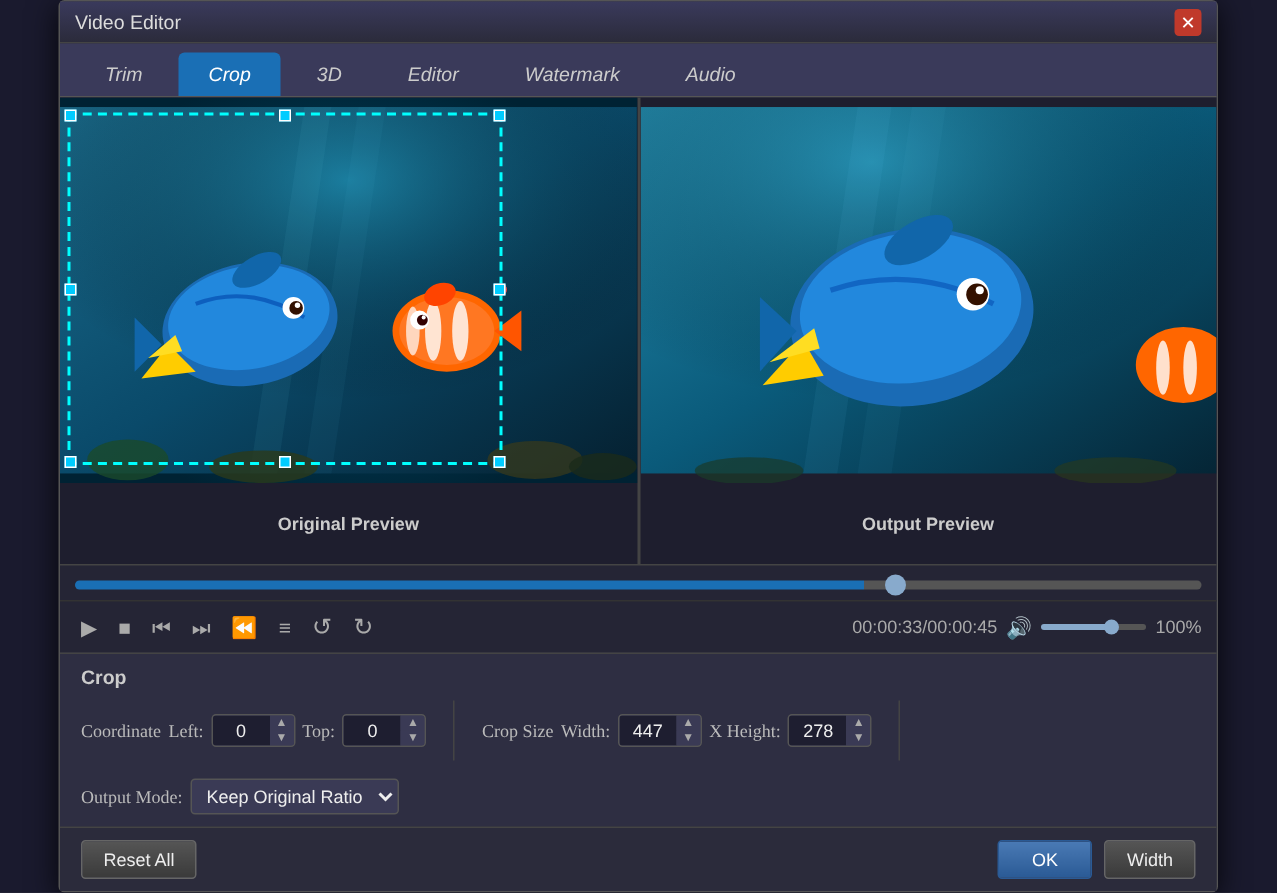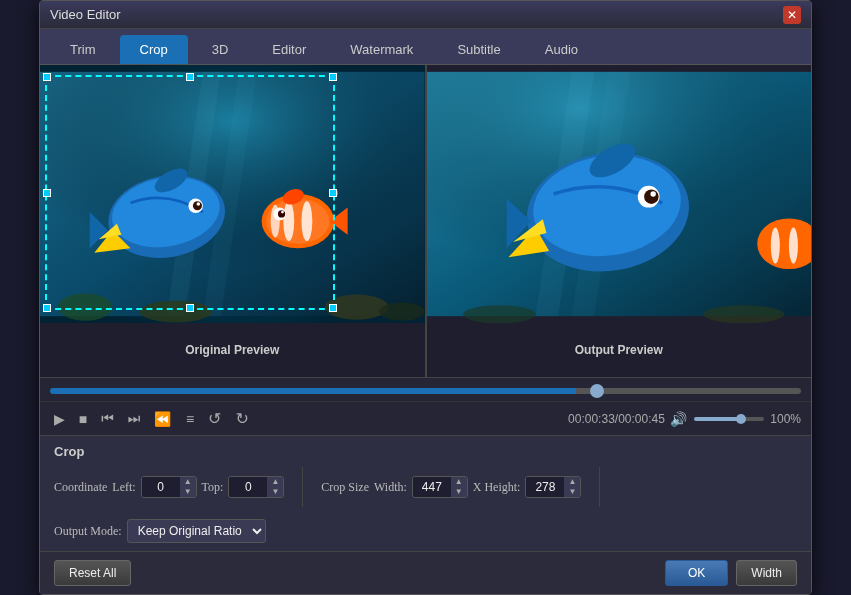--- a/index.html
+++ b/index.html
@@ -59,20 +59,21 @@
       border-bottom: 1px solid #555;
     }
     .tab {
       padding: 7px 20px;
       color: #ccc;
       cursor: pointer;
       border-radius: 4px 4px 0 0;
       font-size: 13px;
       background: transparent;
       border: none;
+      font-style: italic;
     }
     .tab.active {
       background: #1a6fb5;
       color: #fff;
     }
     .preview-area {
       display: flex;
       flex: 1;
       background: #1e1e2e;
       min-height: 0;
@@ -323,21 +324,20 @@
     <span class="title-bar-text">Video Editor</span>
     <button class="close-btn">✕</button>
   </div>
 
   <div class="tabs">
     <button class="tab">Trim</button>
     <button class="tab active">Crop</button>
     <button class="tab">3D</button>
     <button class="tab">Editor</button>
     <button class="tab">Watermark</button>
-    <button class="tab">Subtitle</button>
     <button class="tab">Audio</button>
   </div>
 
   <div class="preview-area">
 
     <div class="preview-panel">
       <div class="video-preview">
         <div class="video-bg scene-left" style="width:100%;height:100%;">
 
           <svg width="100%" height="100%" viewBox="0 0 425 270" xmlns="http://www.w3.org/2000/svg" style="position:absolute;top:0;left:0;">

